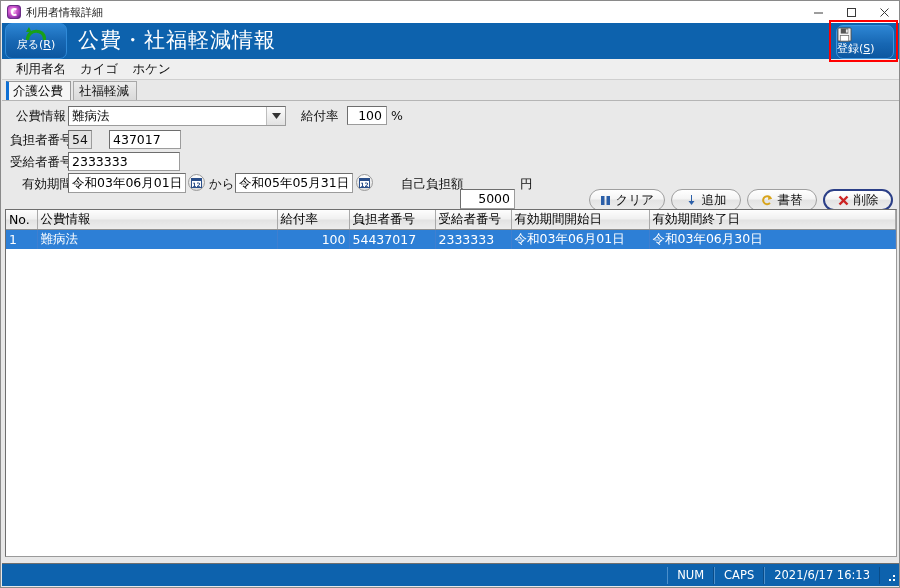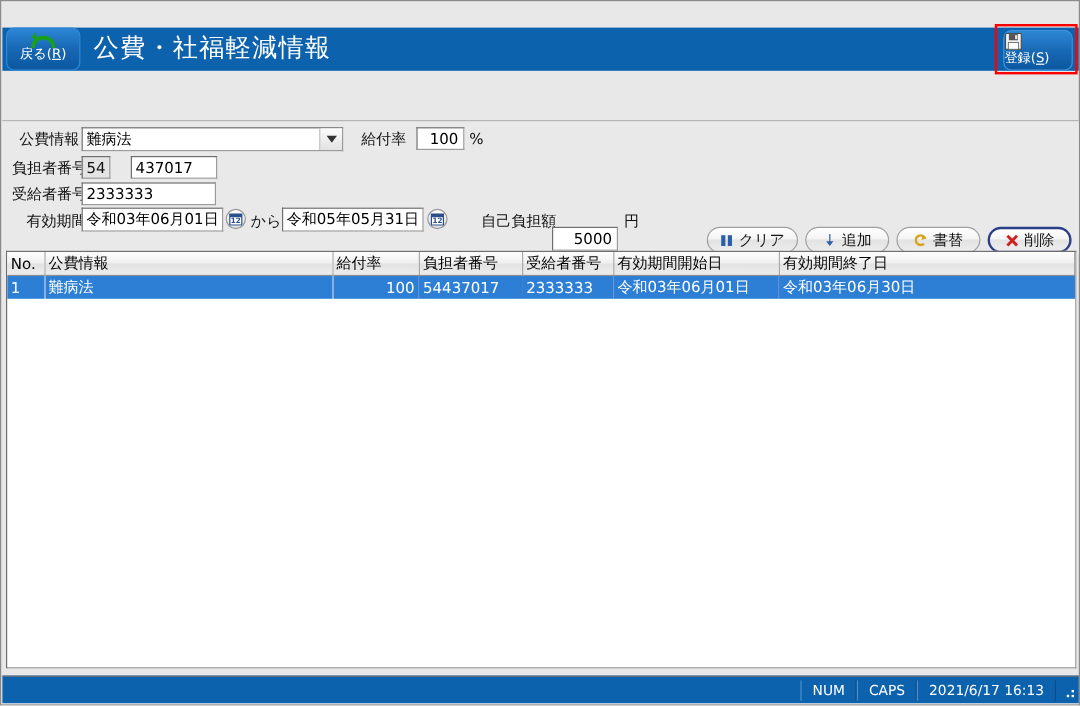--- a/index.html
+++ b/index.html
@@ -420,20 +420,42 @@
     position: absolute;
     width: 2px; height: 2px;
     background: #ffffff;
   }
 </style>
 </head>
 <body>
 
 <div id="app">
 
+  <div class="os-titlebar">
+    <span class="os-icon"></span>
+    <span class="os-title-text">利用者情報詳細</span>
+    <div class="os-buttons">
+      <div class="os-btn">
+        <svg width="11" height="11" viewBox="0 0 11 11">
+            <line x1="1" y1="6" x2="10" y2="6" stroke="#3a3a3a" stroke-width="1"></line>
+          </svg>
+      </div>
+      <div class="os-btn">
+        <svg width="11" height="11" viewBox="0 0 11 11">
+            <rect x="1.5" y="1.5" width="8" height="8" fill="none" stroke="#3a3a3a" stroke-width="1"></rect>
+          </svg>
+      </div>
+      <div class="os-btn">
+        <svg width="11" height="11" viewBox="0 0 11 11">
+            <line x1="1.5" y1="1.5" x2="9.5" y2="9.5" stroke="#3a3a3a" stroke-width="1"></line>
+            <line x1="9.5" y1="1.5" x2="1.5" y2="9.5" stroke="#3a3a3a" stroke-width="1"></line>
+          </svg>
+      </div>
+    </div>
+  </div>
 
   <div class="app-header">
     <div class="back-button">
       <svg class="back-arrow" viewBox="0 0 22 15">
         <path d="M3 14 C3 4, 19 4, 19 13 L22 10 L16 10 L16 16" fill="none" stroke="#2f9e2f" stroke-width="0"></path>
         <path d="M2.5 15 C2.5 3.5, 19.5 3.5, 19.5 14" fill="none" stroke="#18a018" stroke-width="3.2" stroke-linecap="round"></path>
         <path d="M6.5 7 L1 7 L4 2 Z" fill="#18a018"></path>
       </svg>
       <span class="back-label"><span>戻る(</span><u>R</u><span>)</span></span>
     </div>
@@ -443,21 +465,34 @@
         <rect x="1" y="1" width="14" height="14" rx="1" fill="#f2f2f2" stroke="#4a4a4a" stroke-width="1"></rect>
         <rect x="4" y="1.5" width="8" height="5.5" fill="#555"></rect>
         <rect x="9.5" y="2.5" width="2" height="3.5" fill="#e8e8e8"></rect>
         <rect x="3.5" y="9" width="9" height="6" fill="#ffffff" stroke="#6a6a6a" stroke-width="0.8"></rect>
       </svg>
       <span class="register-label"><span>登録(</span><u>S</u><span>)</span></span>
     </div>
   </div>
   <div class="highlight-box"></div>
 
-
+  <div class="name-row">
+    <span>利用者名</span>
+    <span>カイゴ</span>
+    <span>ホケン</span>
+  </div>
+
+  <div class="tab-strip">
+    <div class="tab active">
+      <span>介護公費</span>
+    </div>
+    <div class="tab inactive">
+      <span>社福軽減</span>
+    </div>
+  </div>
 
   <div class="form-panel">
 
     <div class="lbl" style="left:8px; top:6px; width:56px;">公費情報</div>
     <div class="combo" style="left:66px; top:5px; width:218px; height:20px;">
       <span class="val">難病法</span>
       <span class="arrow">
         <svg width="9" height="6" viewBox="0 0 9 6">
             <path d="M0 0 L9 0 L4.5 6 Z" fill="#333"></path>
           </svg>

